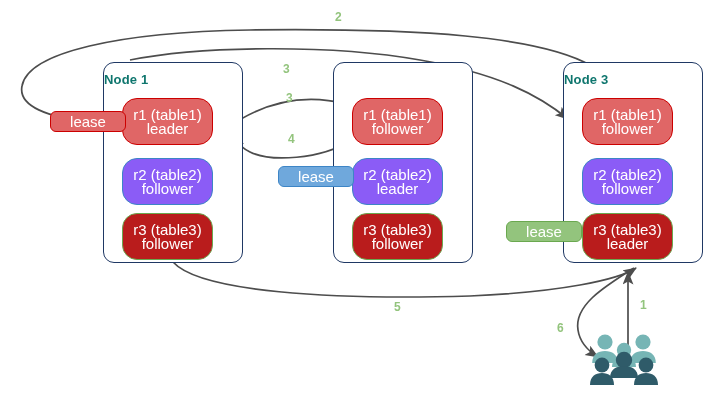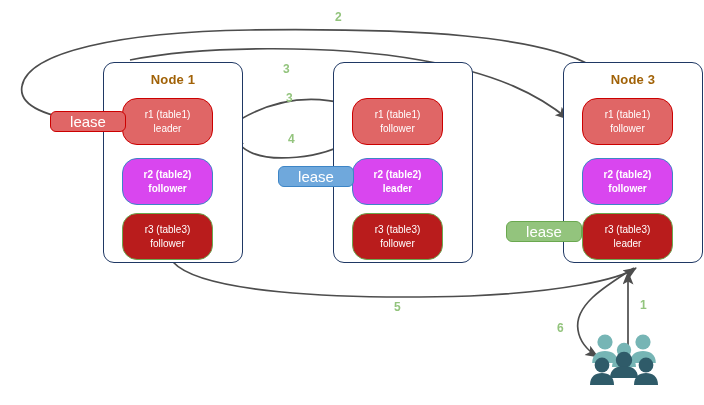--- a/index.html
+++ b/index.html
@@ -15,44 +15,43 @@
   .node-box{
     position:absolute;
     border:1.6px solid #1f3864;
     border-radius:11px;
     background:#ffffff;
     box-sizing:border-box;
   }
   .node-title{
     position:absolute;
     left:0;right:0;top:9px;
-    text-align:center;
     font-size:13px;
     font-weight:bold;
-    color:#a16207;
+    color:#0f766e;
     letter-spacing:.2px;
   }
   .replica{
     position:absolute;
     left:18px;
     width:91px;height:47px;
     border-radius:15px;
     box-sizing:border-box;
     display:flex;
     flex-direction:column;
     align-items:center;
     justify-content:center;
     color:#ffffff;
-    font-size:10px;
+    font-size:15px;
     line-height:13.5px;
     text-align:center;
   }
   .replica .l2{display:block;}
   .r-red  {background:#e06666;border:1.6px solid #cc0000;}
-  .r-blue {background:#d946ef;border:1.6px solid #3d85c6;font-weight:bold;}
+  .r-blue {background:#8b5cf6;border:1.6px solid #3d85c6;}
   .r-green{background:#b91c1c;border:1.6px solid #6aa84f;}
 
   .lease{
     position:absolute;
     width:76px;height:21px;
     border-radius:6px;
     box-sizing:border-box;
     display:flex;align-items:center;justify-content:center;
     color:#ffffff;
     font-size:15px;

